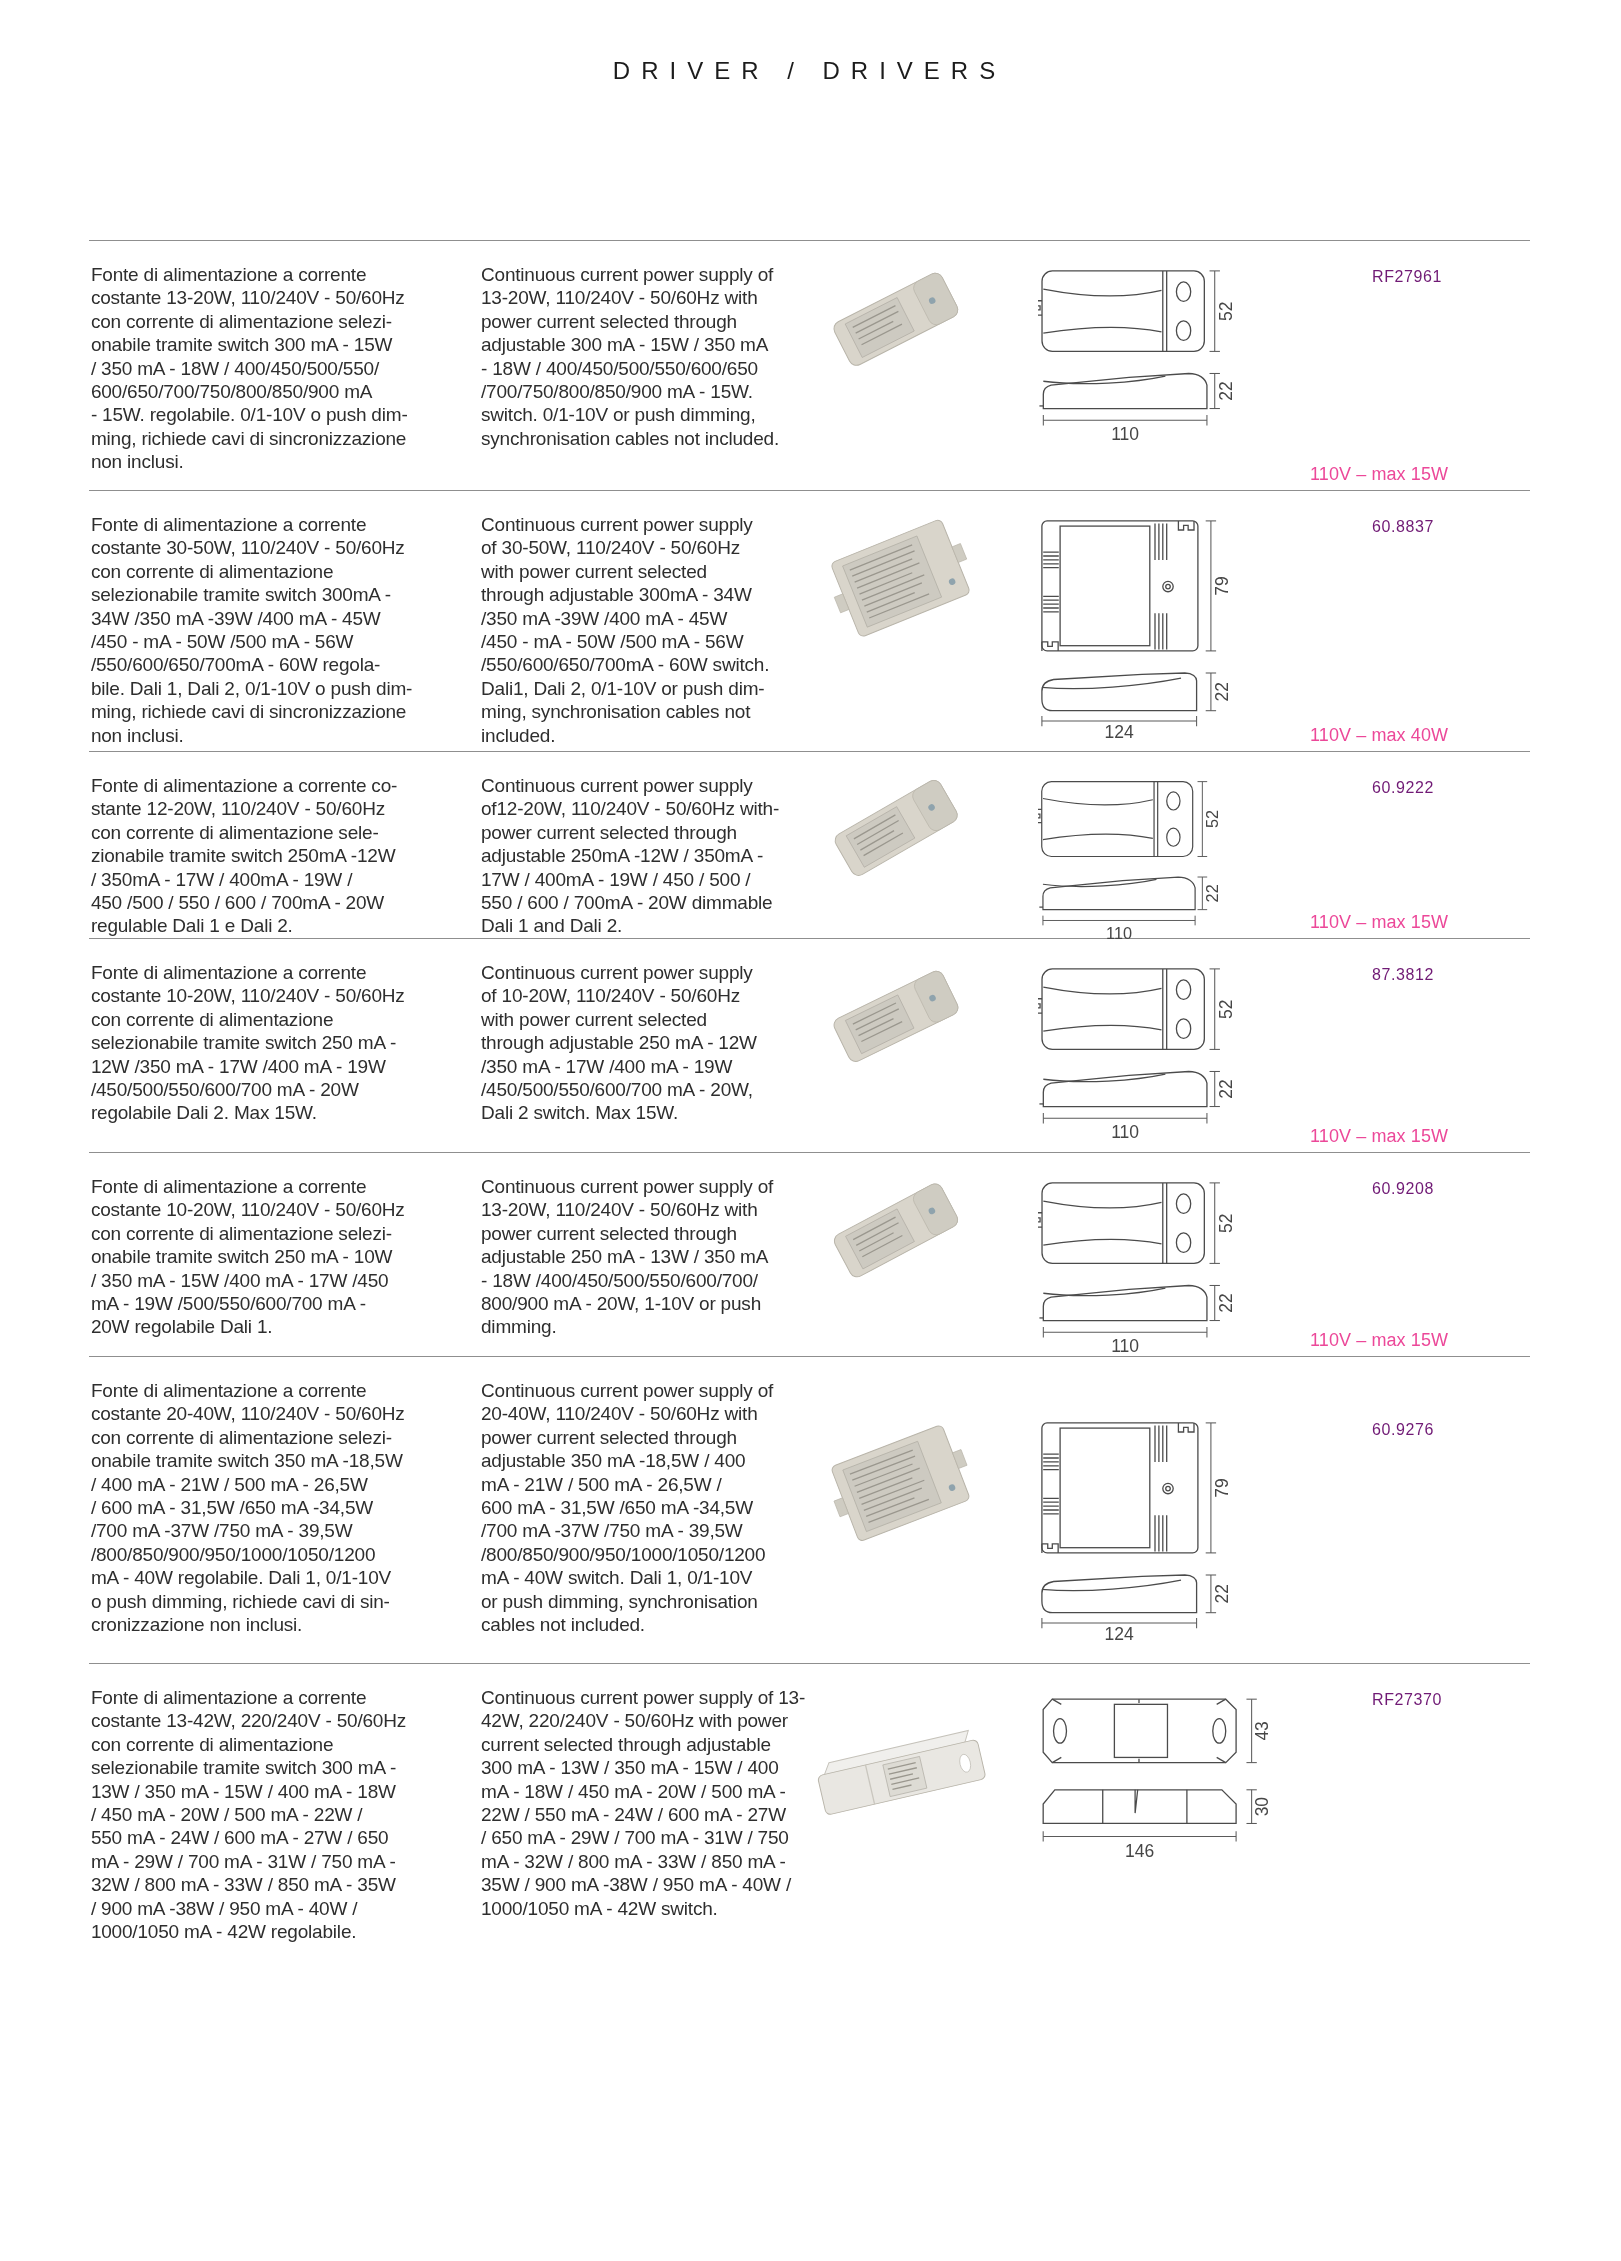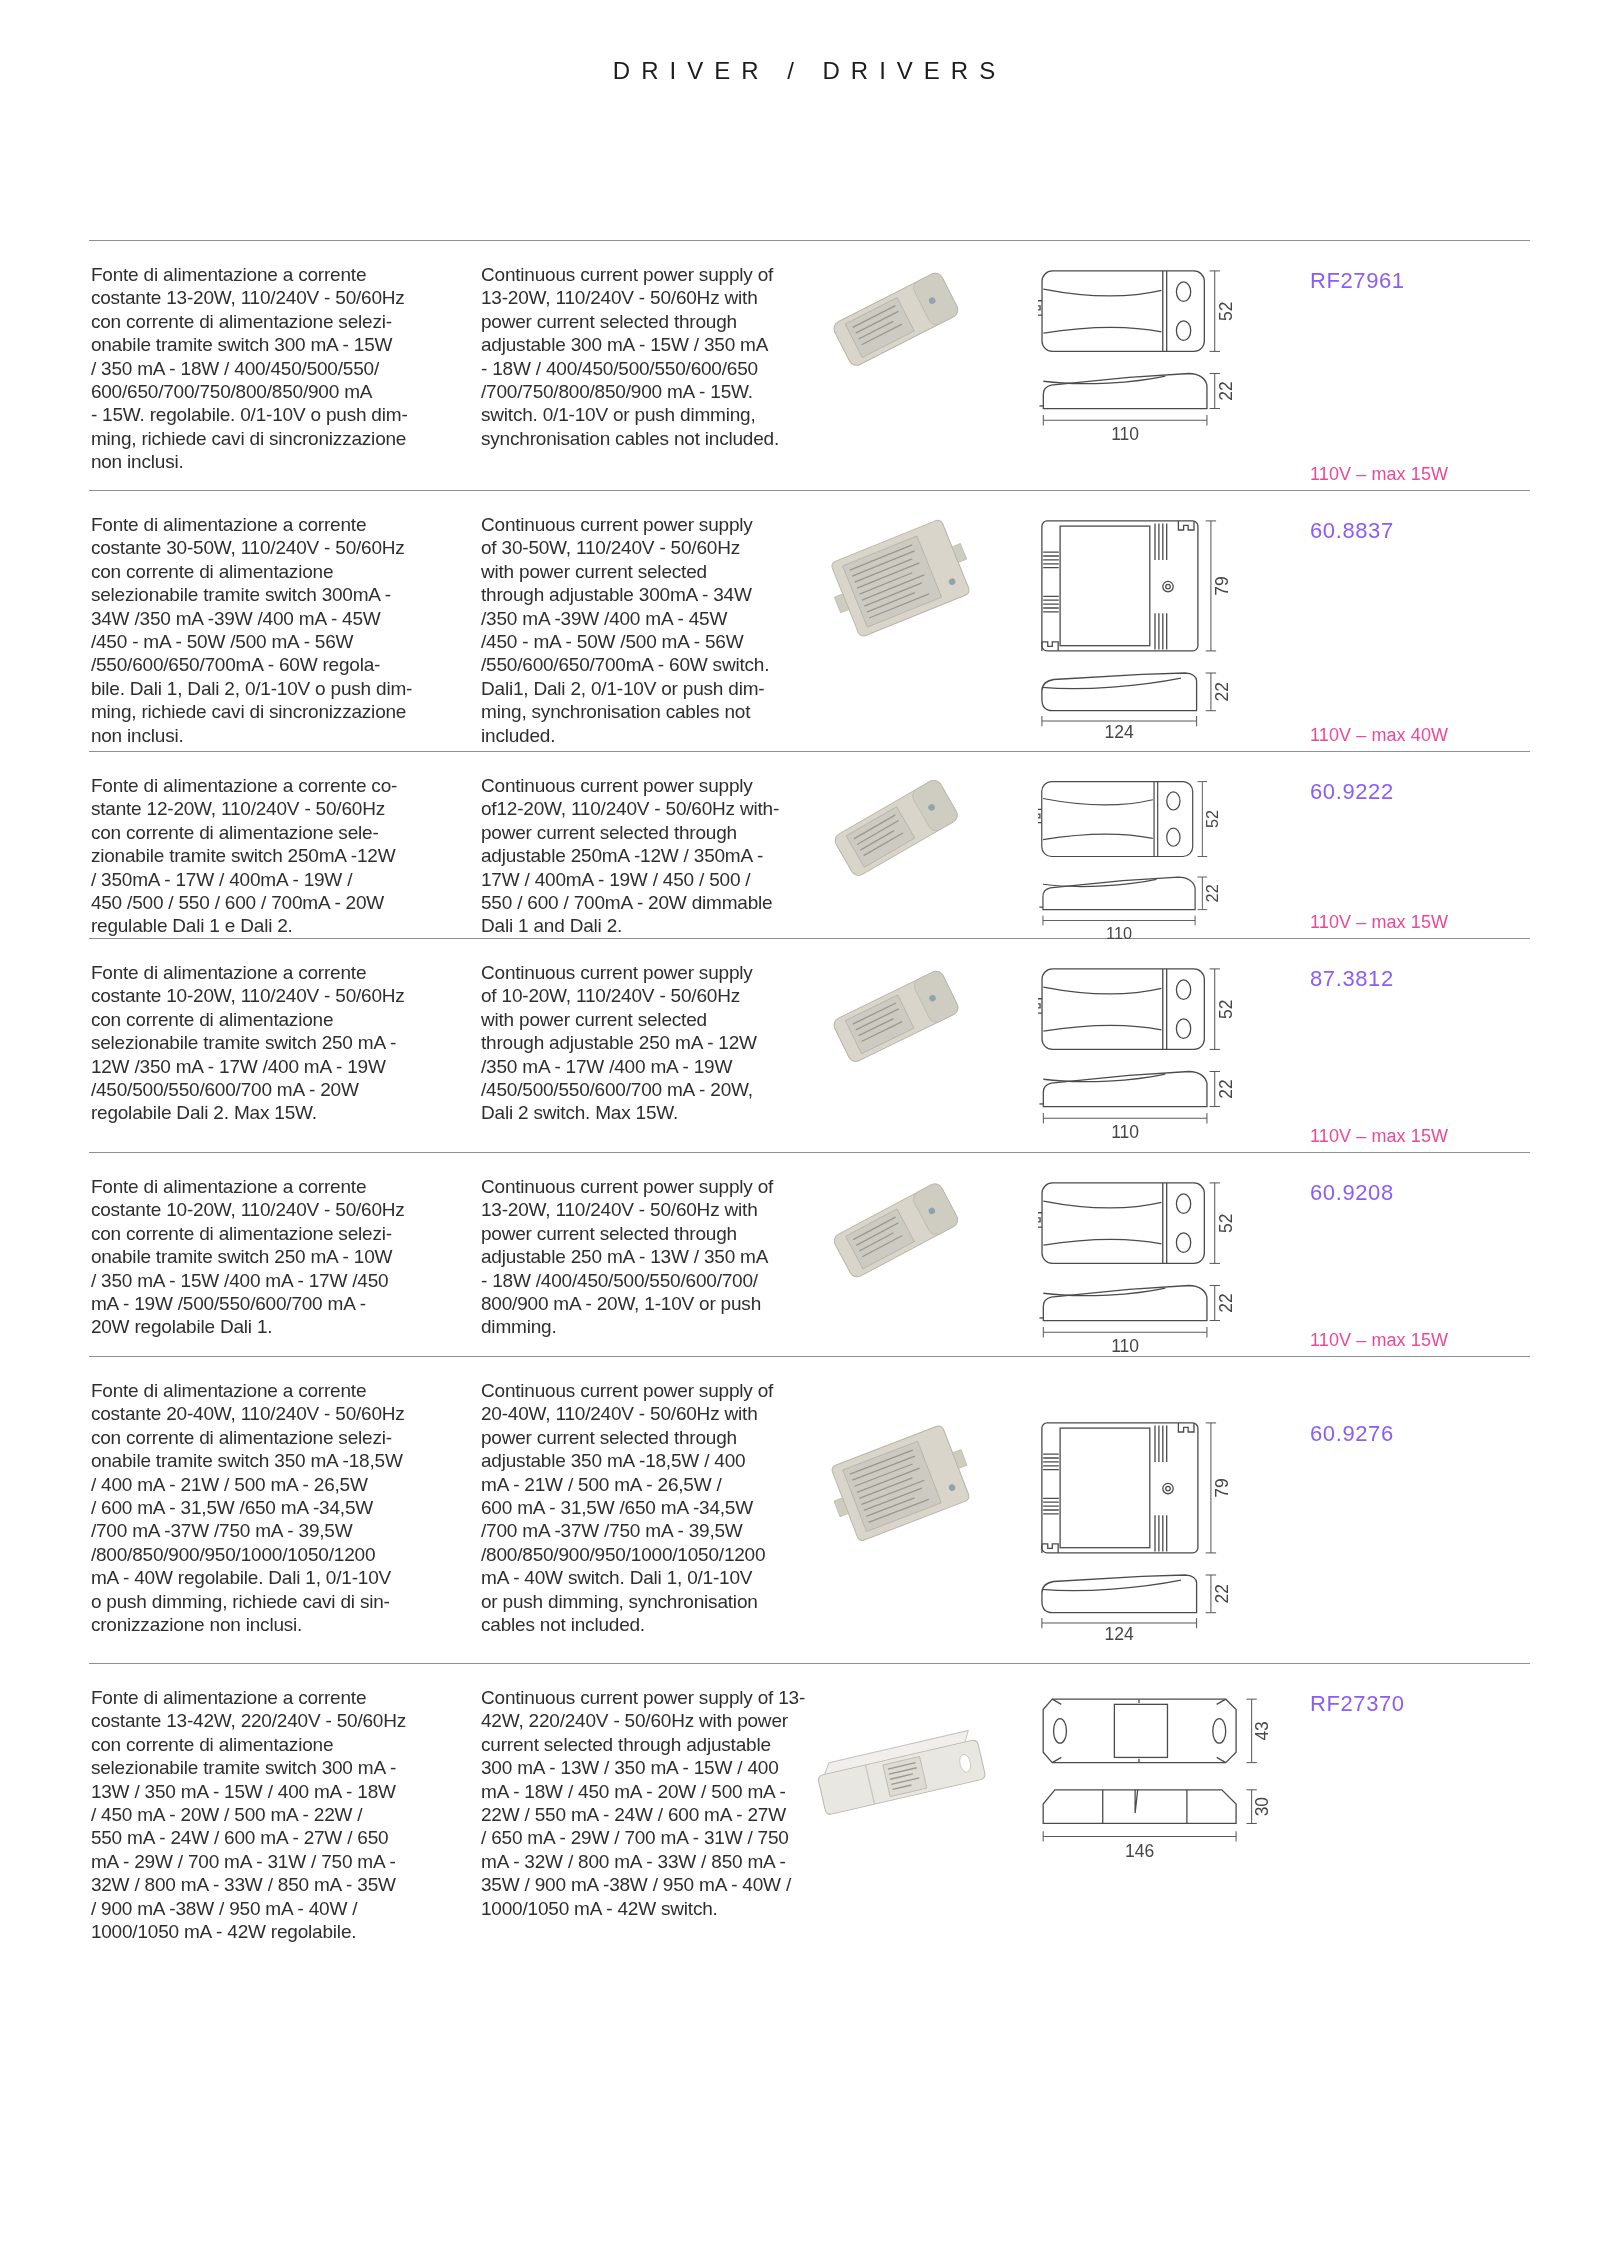--- a/index.html
+++ b/index.html
@@ -23,21 +23,21 @@
   .r4 { height:214px; } .r5 { height:204px; } .r6 { height:307px; } .r7 { height:363px; }
   .desc {
     position:absolute; top:22px; width:366px; font-size:19px; line-height:23.4px;
     letter-spacing:-0.2px; color:#2e2e2e; white-space:pre-line;
   }
   .desc.it { left:1.9px; }
   .desc.en { left:376px;margin-left:16px; }
   .photo { position:absolute; left:727px; top:18px; }
   .drawing { position:absolute; left:949px; top:26px; }
   .code {
-    position:absolute; left:1221px; top:27px; font-size:22px; color:#8b5cf6;
+    position:absolute; left:1283px; top:27px; font-size:16px; color:#701a75;
     letter-spacing:0.6px; font-weight:400;
   }
   .volt-note {
     position:absolute; left:1221px; bottom:5.2px; font-size:18px; color:#ec4899; letter-spacing:0.1px;
   }
   .offset-down .photo { top:57px; }
   .offset-down .drawing { top:62px; }
   .offset-down .code { top:64px; }
   .r7 .photo { top:51px; left:717px; }
   .page-number {

